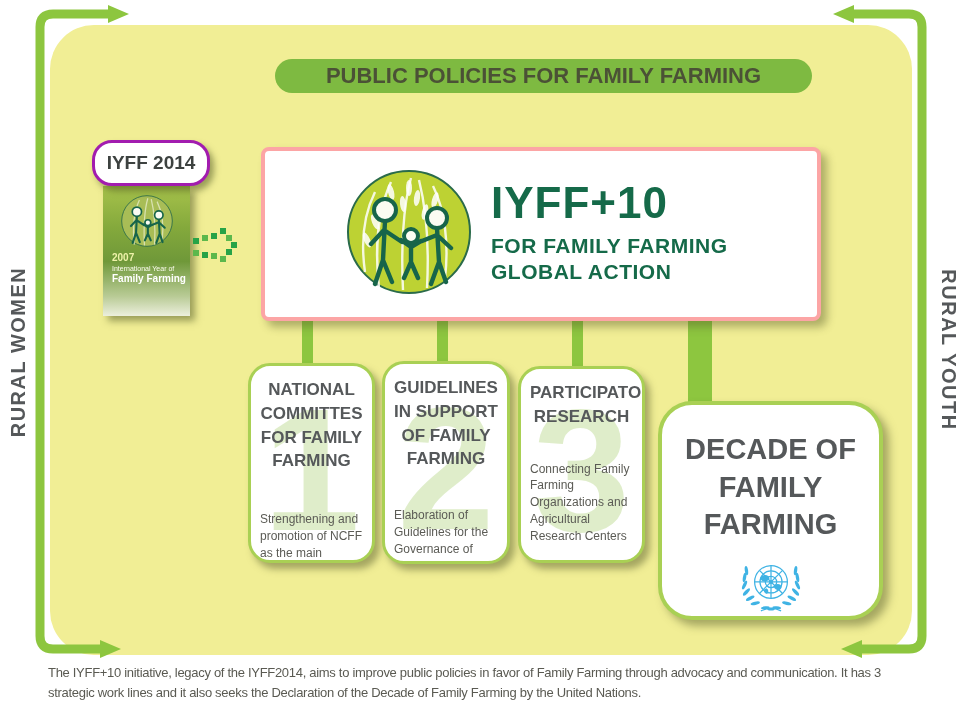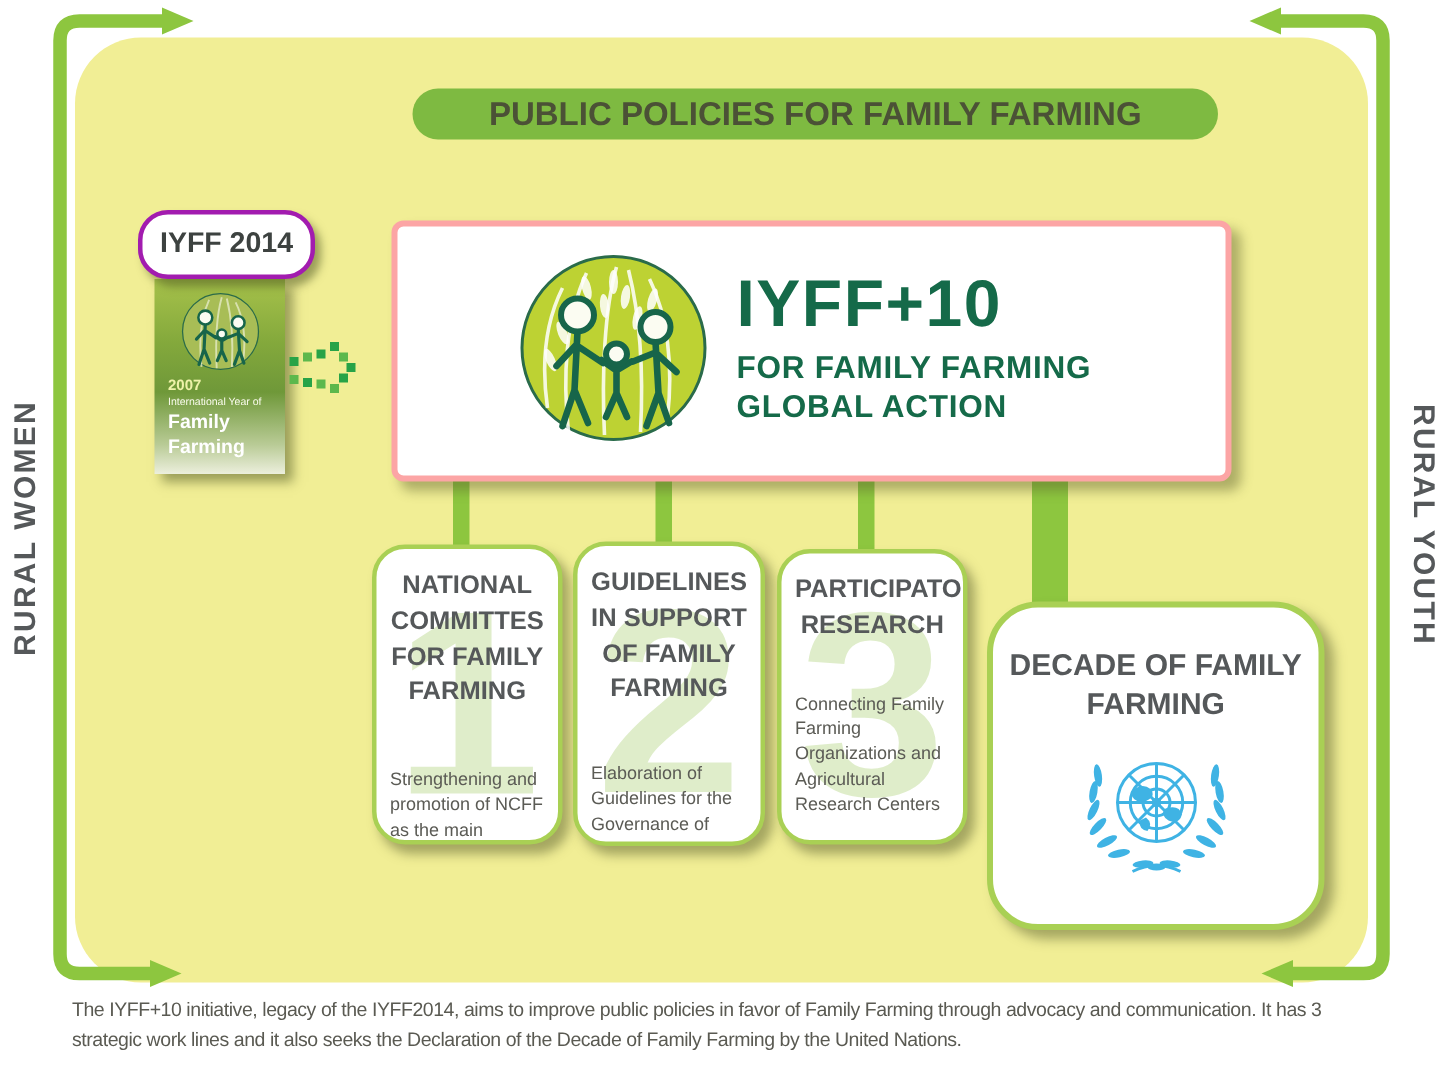--- a/index.html
+++ b/index.html
@@ -25,21 +25,21 @@
             font-size:19px;font-weight:bold;color:#3d4240;z-index:6;}
 
   .poster{left:103px;top:186px;width:87px;height:130px;z-index:5;
           background:linear-gradient(180deg,#a7c24b 0%,#84a93c 32%,#6f9839 58%,#b9cb96 85%,#ecefdd 100%);
           box-shadow:5px 5px 7px rgba(70,80,30,.5);
           display:flex;flex-direction:column;align-items:center;}
   .poster svg{margin-top:8px;}
   .poster-text{width:100%;padding-left:9px;box-sizing:border-box;line-height:1.25;margin-top:4px;}
   .poster-year{color:#eef2a9;font-weight:bold;font-size:10px;}
   .poster-sub{color:#fbfcee;font-size:7px;}
-  .poster-title{color:#ffffff;font-weight:bold;font-size:13px;}
+  .poster-title{color:#ffffff;font-weight:bold;font-size:10px;}
 
   .dotted-arrow{left:191px;top:226px;width:48px;height:42px;z-index:7;}
 
   .main-box{left:233px;top:147px;width:552px;height:166px;background:#ffffff;
             border:4px solid #fca5a5;border-radius:8px;
             box-shadow:6px 6px 8px rgba(90,95,45,.45);z-index:4;margin-left:28px;}
   .main-logo{left:80px;top:17px;width:128px;height:128px;}
   .main-text{left:226px;top:30px;}
   .main-title{font-size:44px;font-weight:bold;color:#156a49;letter-spacing:1px;line-height:1;}
   .main-sub{font-size:21px;font-weight:bold;color:#156a49;letter-spacing:.5px;line-height:1.25;margin-top:8px;}
@@ -63,21 +63,21 @@
   .wb2 .work-body{margin-top:36px;}
   .wb3 .work-body{margin-top:32px;}
   .watermark{position:absolute;left:0;right:0;top:12px;bottom:0;display:flex;align-items:center;
              justify-content:center;font-size:175px;font-weight:bold;
              color:rgba(150,195,80,.30);z-index:1;}
 
   .decade-box{left:658px;top:401px;width:225px;height:219px;background:#ffffff;
               border:4px solid #a9d054;border-radius:34px;
               box-shadow:6px 6px 8px rgba(90,95,45,.5);z-index:3;
               display:flex;flex-direction:column;align-items:center;box-sizing:border-box;}
-  .decade-title{margin-top:26px;font-size:20px;font-weight:bold;color:#55585a;
+  .decade-title{margin-top:26px;font-size:29px;font-weight:bold;color:#55585a;
                 text-align:center;line-height:1.3;}
   .decade-box svg{margin-top:14px;}
 
   .footer{left:48px;top:663px;width:860px;font-size:13px;letter-spacing:-.3px;
           color:#5a5a52;line-height:1.5;}
 </style>
 </head>
 <body>
 
 <div class="stage">

